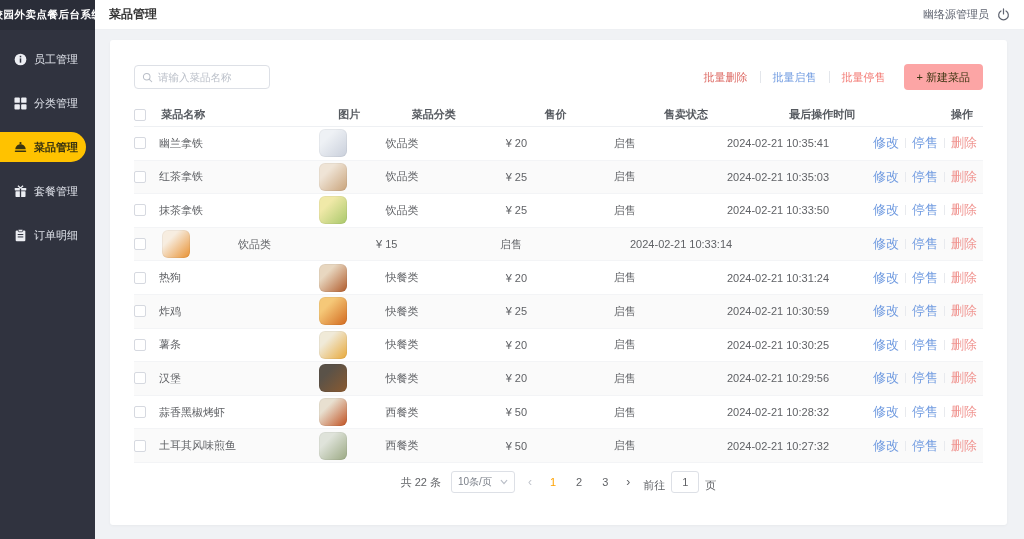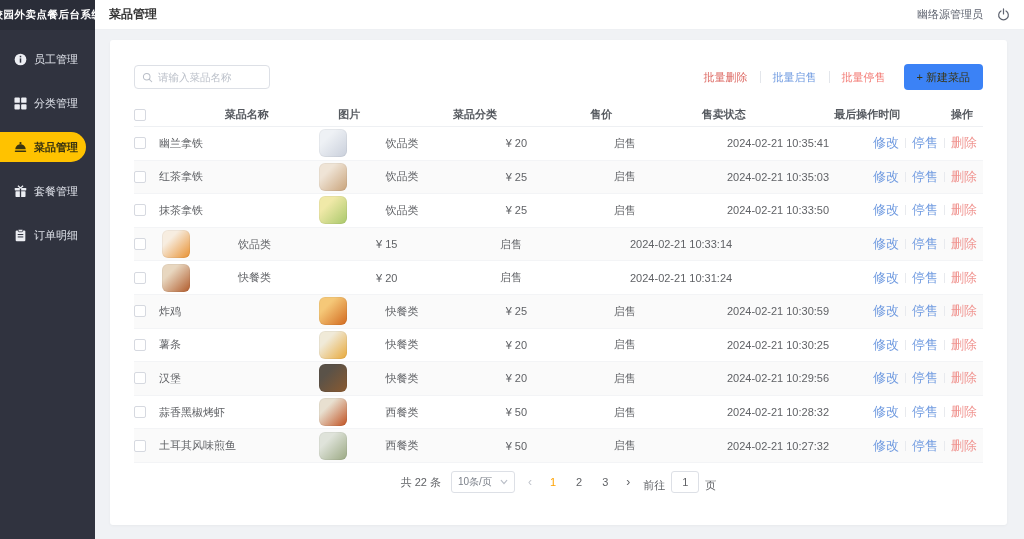--- a/index.html
+++ b/index.html
@@ -12,45 +12,45 @@
   .menu { margin-top:14px; display:flex; flex-direction:column; gap:14px; }
   .menu-item { height:30px; display:flex; align-items:center; gap:7px; padding-left:14px; font-size:11px; color:#dfe2ea; cursor:pointer; width:86px; border-radius:0 16px 16px 0; }
   .menu-item .mi-icon { width:13px; height:13px; display:inline-flex; color:#eceef3; }
   .menu-item.active { background:#ffc200; color:#3a3410; font-weight:bold; }
   .menu-item.active .mi-icon { color:#3a3410; }
 
   
   .main { flex:1; display:flex; flex-direction:column; min-width:0; }
   .topbar { height:30px; background:#fff; border-bottom:1px solid #eef0f3; display:flex; align-items:center; justify-content:space-between; padding:0 14px; flex-shrink:0; }
   .topbar-title { font-size:12px; font-weight:bold; color:#333; }
-  .topbar-right { display:flex; align-items:center; gap:14px; color:#5f6470;padding-left:8px; }
+  .topbar-right { display:flex; align-items:center; gap:8px; color:#5f6470;padding-left:8px; }
   .user-name { font-size:11px; color:#5f6470; }
   .power { width:13px; height:13px; color:#5f6470; cursor:pointer; display:inline-flex; }
 
   .content { flex:1; padding:10px 17px 14px 15px; min-height:0; }
   .card { background:#fff; border-radius:3px; height:100%; padding:24px; display:flex; flex-direction:column; box-shadow:0 1px 3px rgba(0,0,0,.04); }
 
   
   .toolbar { display:flex; align-items:center; justify-content:space-between; margin-bottom:13px; flex-shrink:0; }
   .search-box { width:136px; height:24px; border:1px solid #dde0e6; border-radius:4px; display:flex; align-items:center; padding:0 7px; gap:5px; background:#fff; }
   .search-box svg { width:11px; height:11px; color:#b9bec7; flex-shrink:0; }
   .search-box input { border:none; outline:none; flex:1; min-width:0; font-size:10.5px; color:#606266; font-family:inherit; }
   .search-box input::placeholder { color:#bcc1ca; }
   .toolbar-right { display:flex; align-items:center; gap:12px; }
   .batch-link { font-size:11px; cursor:pointer; text-decoration:none; }
   .batch-delete { color:#dd6a64;text-align:center; }
   .batch-enable { color:#6f9ae0; }
   .batch-stop { color:#f37a74;font-family:Liberation Serif, serif; }
   .vsep { width:1px; height:12px; background:#e3e6eb; }
-  .btn-new { background:#3b82f6; color:#3a3410; font-size:11px; border:none; border-radius:4px; height:26px; padding:0 13px; cursor:pointer; font-family:inherit; margin-left:6px; }
+  .btn-new { background:#fca5a5; color:#3a3410; font-size:11px; border:none; border-radius:4px; height:26px; padding:0 13px; cursor:pointer; font-family:inherit; margin-left:6px; }
 
   
   .table { flex:1; min-height:0; display:flex; flex-direction:column; font-size:11px; color:#606266; }
   .tr { display:flex; align-items:center; border-bottom:1px solid #f3f4f6; }
-  .thead { height:24px; font-weight:bold; color:#55595f; border-bottom:1px solid #eef0f3;text-align:center; }
+  .thead { height:24px; font-weight:bold; color:#55595f; border-bottom:1px solid #eef0f3; }
   .tbody { flex:1; display:flex; flex-direction:column; }
   .tbody .tr { flex:1; }
   .tbody .tr:nth-child(even) { background:#fafafa; }
   .td { padding-right:6px; }
   .col-check { width:28px; display:flex; align-items:center; }
   .checkbox { width:12px; height:12px; border:1px solid #d6d9e0; border-radius:2px; background:#fff; display:inline-block; cursor:pointer; }
   .col-name { width:184px; }
   .col-img { width:76px; display:flex; align-items:center; }
   .thumb { width:28px; height:28px; border-radius:6px; display:inline-block; box-shadow:0 0 0 1px rgba(0,0,0,.04) inset; cursor:pointer; }
   .col-cat { width:138px; }
@@ -267,20 +267,21 @@
       <a class="op-link op-stop">停售</a>
       <span class="op-sep"></span>
       <a class="op-link op-delete">删除</a>
     </div>
   </div>
 
   <div class="tr">
     <div class="td col-check">
                 <span class="checkbox"></span>
               </div>
+    <div class="td col-name">热狗</div>
     <div class="td col-img">
                 <span class="thumb" style="background: linear-gradient(135deg, rgb(232, 215, 192) 30%, rgb(176, 90, 42));"></span>
               </div>
     <div class="td col-cat">快餐类</div>
     <div class="td col-price">¥ 20</div>
     <div class="td col-status">启售</div>
     <div class="td col-time">2024-02-21 10:31:24</div>
     <div class="td col-ops">
       <a class="op-link op-edit">修改</a>
       <span class="op-sep"></span>

